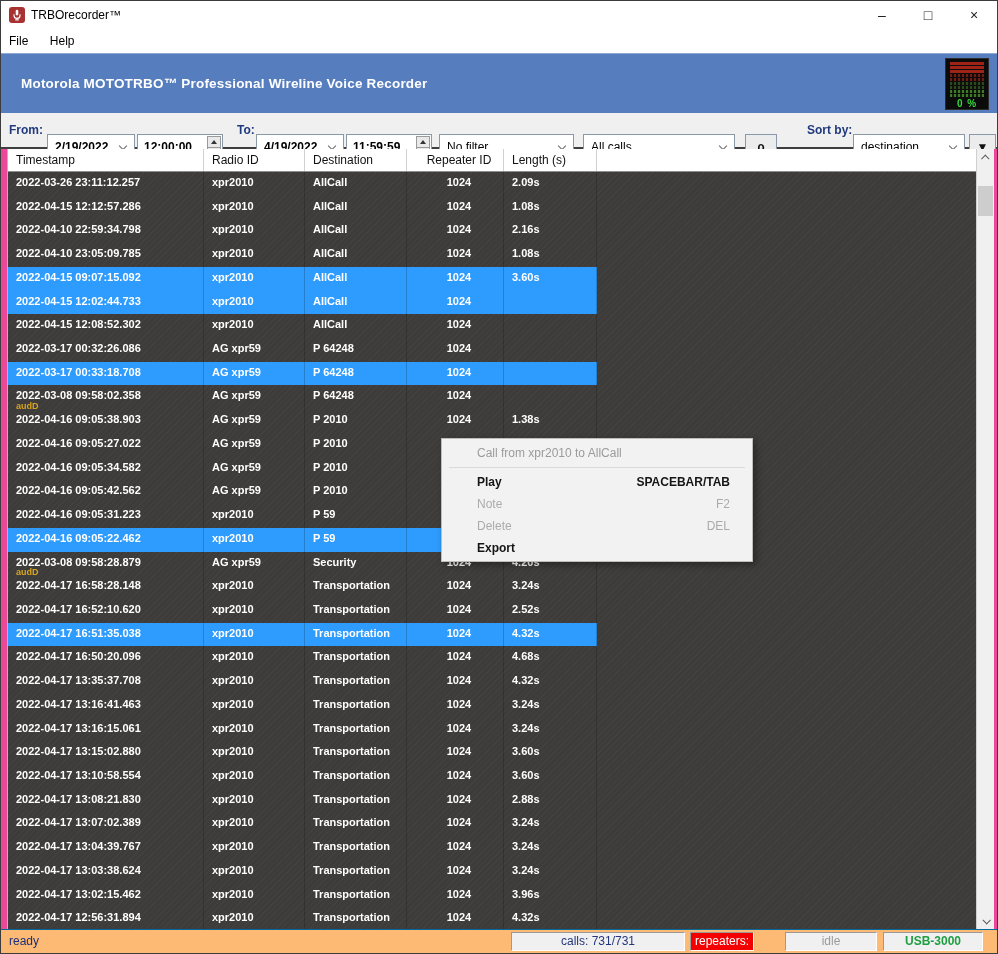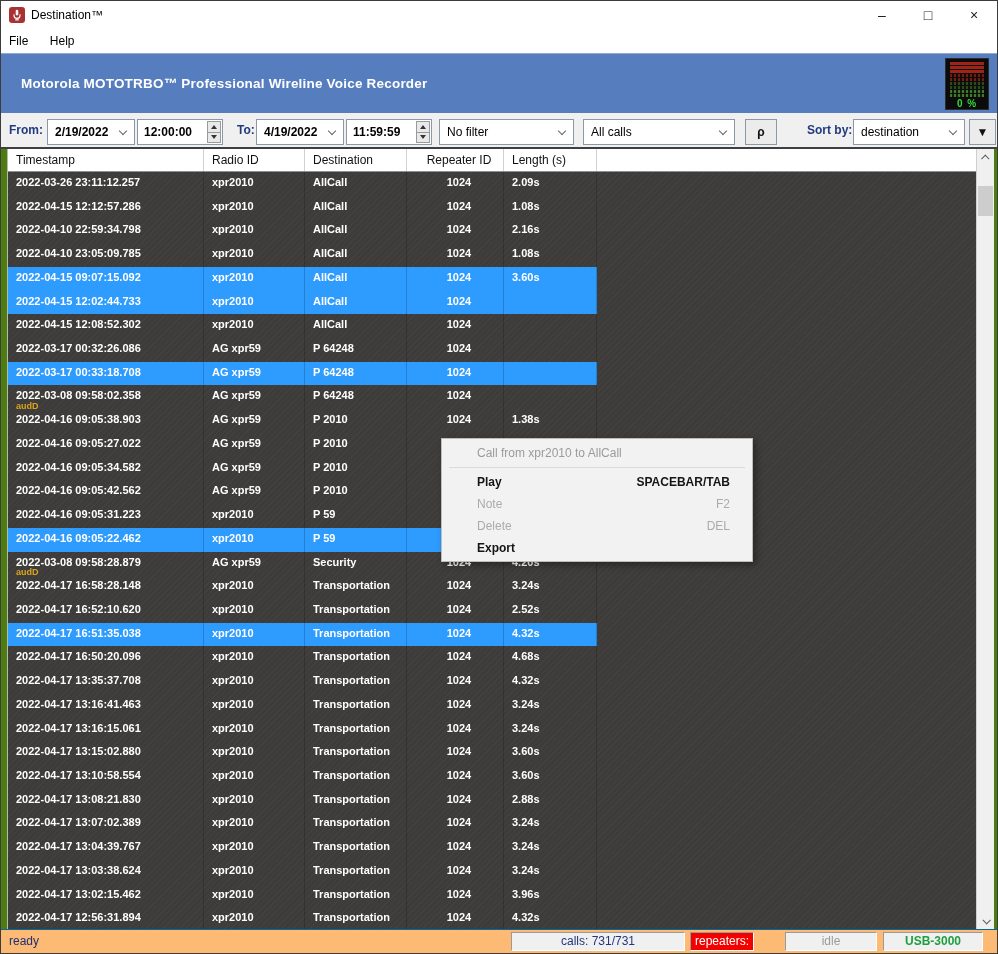--- a/index.html
+++ b/index.html
@@ -24,34 +24,34 @@
   .vu-bar { height:3px; margin-bottom:1px; }
   .vu-red    { background:#a02318; }
   .vu-reddot { background:repeating-linear-gradient(90deg,#6e1d12 0 2px,#1a0a08 2px 4px); }
   .vu-dgrdot { background:repeating-linear-gradient(90deg,#2c4a1e 0 2px,#0d140a 2px 4px); }
   .vu-grdot  { background:repeating-linear-gradient(90deg,#3f7a28 0 2px,#101c0c 2px 4px); }
   .vu-label  { color:#35d93c; font-size:10px; font-weight:700; text-align:center; margin-top:1px; letter-spacing:1px; }
 
   
   .toolbar { position:absolute; left:0; top:112px; right:0; height:36px; background:#f0f0f0; border-bottom:2px solid #3f3f3f;padding-left:20px; }
   .tlabel { position:absolute; top:0; line-height:34px; font-size:12px; font-weight:700; color:#203a7d; }
-  .combo, .spin, .tbtn { position:absolute; top:6px; height:26px; background:#fff; border:1px solid #8a98a8; font-size:12px; line-height:24px; }
+  .combo, .spin, .tbtn { position:absolute; top:21px; height:26px; background:#fff; border:1px solid #8a98a8; font-size:12px; line-height:24px; }
   .combo { padding-left:7px; color:#000; }
   .combo.bold { font-weight:700; }
   .chev { position:absolute; right:8px; top:8px; width:6px; height:6px; border-right:1.4px solid #666; border-bottom:1.4px solid #666; transform:rotate(45deg); }
   .spin { padding-left:6px; font-weight:700; padding-right:16px; }
   .spin-btns { position:absolute; right:1px; top:1px; bottom:1px; width:14px; display:flex; flex-direction:column; }
   .spin-b { flex:1; background:#e9e9e9; border:1px solid #9a9a9a; display:flex; align-items:center; justify-content:center; }
   .spin-b + .spin-b { border-top:none; }
   .tri-up { width:0; height:0; border-left:3px solid transparent; border-right:3px solid transparent; border-bottom:4px solid #333; }
   .tri-dn { width:0; height:0; border-left:3px solid transparent; border-right:3px solid transparent; border-top:4px solid #333; }
   .tbtn { background:#ececec; text-align:center; font-weight:700; color:#111; }
 
   
-  .main { position:absolute; left:0; top:148px; right:0; bottom:24px; background:#4d7c0f; }
+  .main { position:absolute; left:0; top:148px; right:0; bottom:24px; background:#ec4899; }
   .table-area { position:absolute; left:6px; top:0; right:3px; bottom:0; background:#3d3c3a; border-left:1px solid #b8b8b8; }
   .thead { position:absolute; left:0; top:0; right:18px; height:23px; background:#fff; display:flex; border-bottom:1px solid #8f8f8f; }
   .hcell { line-height:22px; font-size:12px; color:#111; padding-left:8px; border-right:1px solid #d2d2d2; overflow:hidden; white-space:nowrap; }
   .tbody { position:absolute; left:0; top:23px; right:18px; bottom:0; overflow:hidden;
            background-color:#3d3c3a;
            background-image:repeating-linear-gradient(135deg, rgba(255,255,255,0.028) 0 1px, rgba(0,0,0,0) 1px 4px); }
   .trow { position:relative; height:23.72px; display:flex; }
   .trow .hl { position:absolute; left:0; top:0; height:100%; width:589px; background:#2e9bff; }
   .tcell { position:relative; z-index:1; font-size:11px; font-weight:700; color:#fff; padding:4px 0 0 8px; white-space:nowrap; overflow:visible; border-right:1px solid rgba(0,0,0,0.18); }
   .c0 { width:196px; } .c1 { width:101px; } .c2 { width:102px; } .c3 { width:97px;text-align:center; } .c4 { width:93px; }
@@ -87,21 +87,21 @@
 <div class="window">
 
   <div class="titlebar">
     <svg class="app-icon" viewBox="0 0 16 16">
       <rect width="16" height="16" rx="3" fill="#a83232"></rect>
       <rect x="6.7" y="2.8" width="2.6" height="5.6" rx="1.3" fill="#fff"></rect>
       <path d="M5 7.3v1.1a3 3 0 0 0 6 0V7.3" stroke="#fff" fill="none" stroke-width="1.1"></path>
       <line x1="8" y1="11.4" x2="8" y2="12.8" stroke="#fff" stroke-width="1.1"></line>
       <line x1="6.2" y1="12.9" x2="9.8" y2="12.9" stroke="#fff" stroke-width="1.1"></line>
     </svg>
-    <div class="app-title">Destination™</div>
+    <div class="app-title">TRBOrecorder™</div>
     <div class="winbtns">
       <div class="winbtn">–</div>
       <div class="winbtn">□</div>
       <div class="winbtn">×</div>
     </div>
   </div>
 
   <div class="menubar">
     <span class="menu-item">File</span>
     <span class="menu-item">Help</span>

